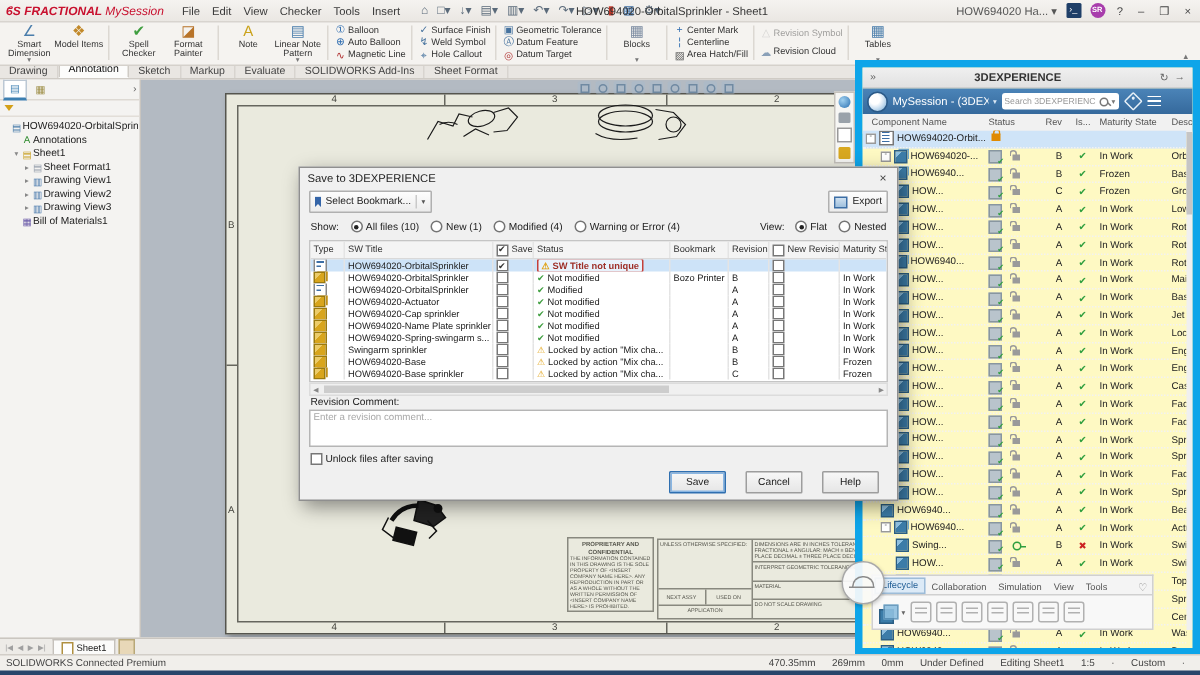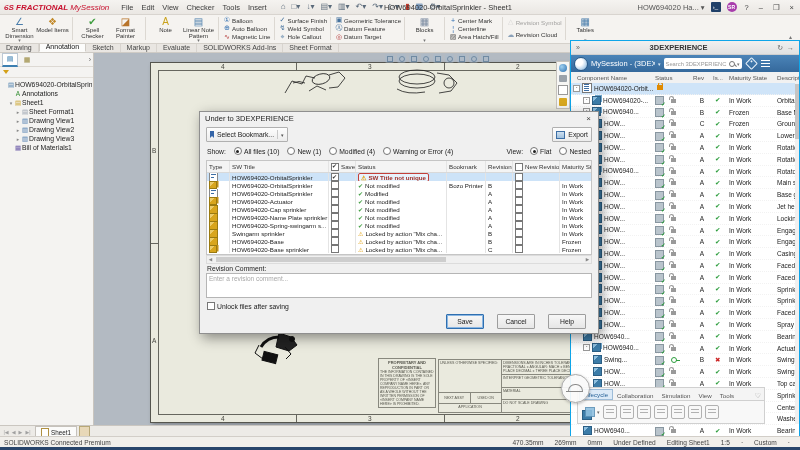--- a/index.html
+++ b/index.html
@@ -136,21 +136,21 @@
   .rc-label{position:absolute;left:7px;top:153px;font-size:6.8px}
   .rc{position:absolute;left:6px;right:6px;top:161px;height:25px;border:1px solid #b5b5b5;background:#fff;
     font-family:"Liberation Sans",sans-serif;font-size:6.5px;color:#444;padding:1px 2px;resize:none;box-sizing:border-box}
   .rc::placeholder{color:#a8a8a8}
   .unlock{position:absolute;left:7px;top:190px;display:flex;align-items:center;font-size:6.8px}
   .dlg-btns{position:absolute;right:12px;top:202px;display:flex;gap:13px}
   .wbtn{width:36px;height:13px;background:linear-gradient(#f7f7f7,#e6e6e6);border:1px solid #9d9d9d;border-radius:1px;
     font-size:6.8px;display:flex;align-items:center;justify-content:center;color:#222}
   .wbtn.primary{border-color:#2f6fb0;box-shadow:0 0 0 1px #8ab6e2 inset}
   
-  .panel{position:absolute;left:570px;top:40px;right:0;bottom:13px;background:#ffffff;border:1px solid #0ea5e9;
+  .panel{position:absolute;left:570px;top:40px;right:0;bottom:13px;background:#fef9c3;border:5px solid #0ea5e9;
     z-index:4;overflow:hidden;font-size:6.5px;color:#222}
   .p-head{height:13px;background:linear-gradient(#f0f0f0,#e1e1e1);border-bottom:1px solid #cfcfcf;
     display:flex;align-items:center;font-size:7.5px;font-weight:bold;color:#333;padding:0 3px}
   .p-head .ttl{flex:1;text-align:center}
   .p-hic{font-weight:normal;color:#666;font-size:7px;padding:0 2px}
   .p-blue{height:17px;background:linear-gradient(#4b84b8,#35699c);display:flex;align-items:center;padding:0 3px;gap:3px}
   .comp{width:12px;height:12px;border-radius:50%;flex:none;border:1px solid #2b5a88;
     background:radial-gradient(circle at 35% 35%,#ffffff 0 30%,#cfe2f2 55%,#6fa6d4)}
   .sess{color:#fff;font-size:7.5px;white-space:nowrap;overflow:hidden;max-width:64px}
   .sessdrp{color:#dce9f5;font-size:5px}
@@ -1011,21 +1011,21 @@
         <span class="lcg"></span>
         <span class="lcg"></span>
         <span class="lcg"></span>
         <span class="lcg"></span>
       </div>
   </div>
 </div>
 
 <div class="dlg">
   <div class="dlg-title">
-    <span>Under to 3DEXPERIENCE</span>
+    <span>Save to 3DEXPERIENCE</span>
     <span class="dlg-x">×</span>
   </div>
   <div class="dlg-toolbar">
     <span class="wtool">
       <span class="bflag"></span>
       <span>Select Bookmark...</span>
       <span class="vline"></span>
         <span class="drp">▾</span>
     </span>
     <span class="wtool" style="margin-left:auto">

